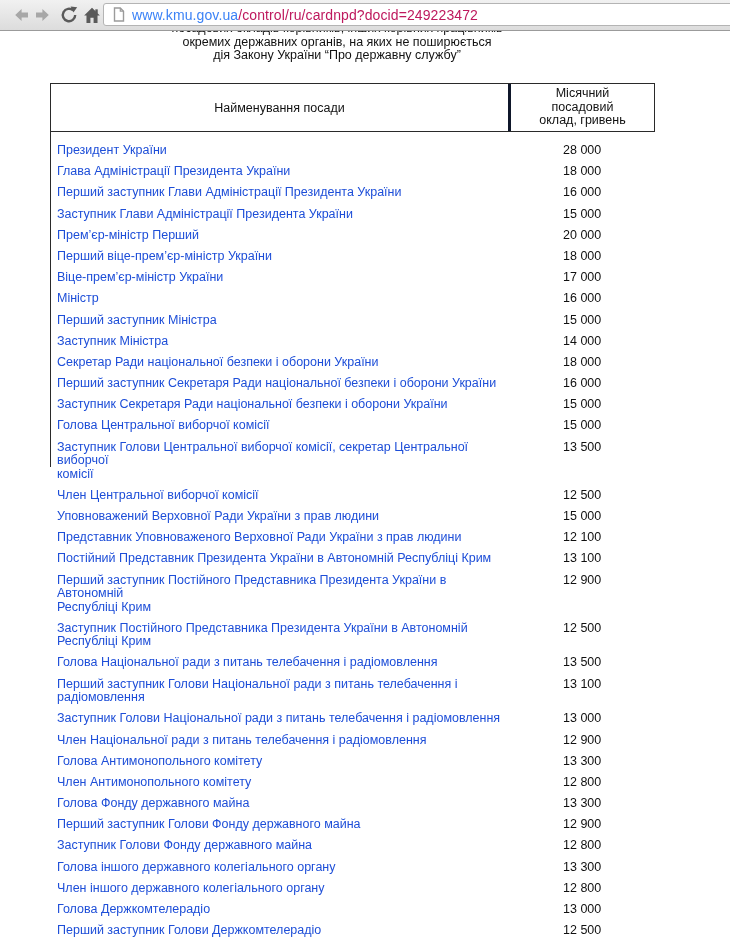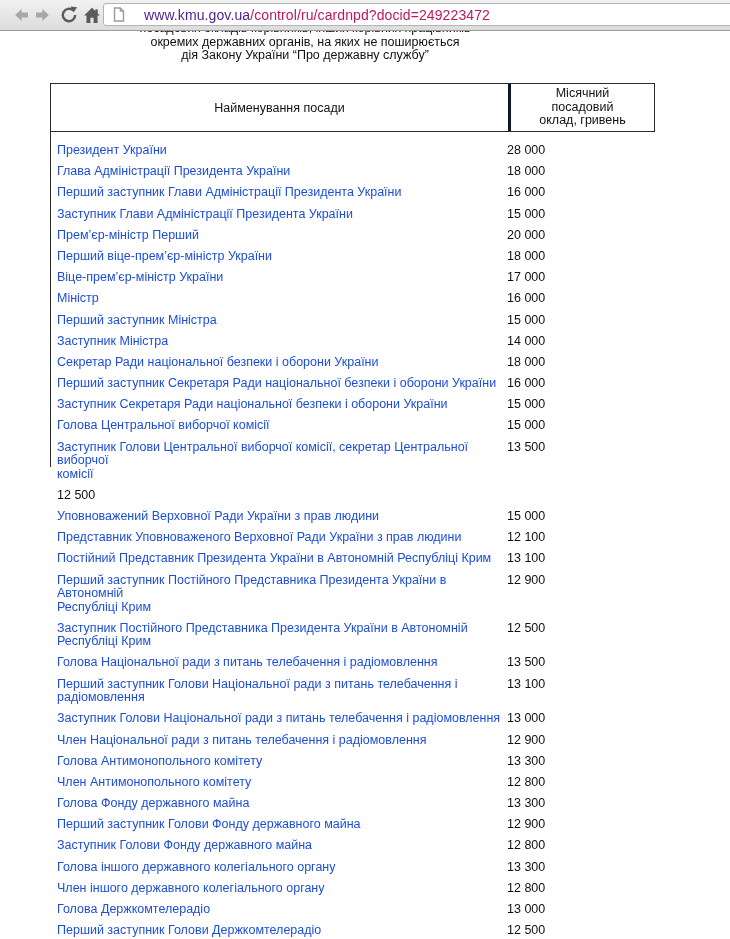--- a/index.html
+++ b/index.html
@@ -25,27 +25,27 @@
   .nav-refresh { left:58px; }
   .nav-home    { left:81px; }
   .url-bar {
     position:absolute; left:103px; top:3px; width:632px; height:23px;
     box-sizing:border-box; background:#fff;
     border:1px solid #b4b4b4; border-radius:3px;
     display:flex; align-items:center; padding-left:9px;
   }
   .url-bar svg { margin-right:7px; flex:0 0 auto; }
   .url-text { font-size:14px; white-space:nowrap; letter-spacing:0.1px; }
-  .url-domain { color:#4c1d95;margin-left:12px; }
+  .url-domain { color:#3b82f6; }
   .url-path   { color:#be185d; }
   
   .doc { position:absolute; top:0; left:0; width:730px; height:939px; z-index:1; }
   .doc-title {
-    position:absolute; top:22px; left:0; width:610px;
-    text-align:center; font-size:12.5px; line-height:13.5px; color:#111;
+    position:absolute; top:22px; left:16px; width:610px;
+    text-align:center; font-size:12.5px; line-height:13.5px; color:#111;padding-left:16px;
   }
   .thead {
     position:absolute; left:50px; top:83px; width:605px; height:49px;
     box-sizing:border-box; border:1px solid #2a2a2a; display:flex;
     font-size:12.5px;
   }
   .thead .c1 {
     width:460px; box-sizing:border-box; border-right:3px solid #0f172a;
     display:flex; align-items:center; justify-content:center;
   }
@@ -57,21 +57,21 @@
     position:absolute; left:50px; top:131px; width:1px; height:336px;
     background:#2a2a2a;
   }
   .tbody { position:absolute; left:57px; top:144px; width:616px; }
   .trow { display:flex; align-items:flex-start; margin-bottom:7.7px; }
   .tname {
     width:450px; font-size:12.5px; line-height:13.5px;
     white-space:pre-line; color:#1d4ed8;
   }
   .tvalue {
-    font-size:12.5px; line-height:13.5px;
+    margin-left:56px; font-size:12.5px; line-height:13.5px;
     white-space:nowrap; color:#101010;
   }
 </style>
 </head>
 <body>
 
 <div class="doc">
 
   <div class="doc-title">
     <div>посадових окладів керівників, інших керівних працівників</div>
@@ -160,20 +160,21 @@
         <div class="tvalue">15 000</div>
       </div>
 
       <div class="trow">
         <div class="tname">Заступник Голови Центральної виборчої комісії, секретар Центральної виборчої
 комісії</div>
         <div class="tvalue">13 500</div>
       </div>
 
       <div class="trow">
+        <div class="tname">Член Центральної виборчої комісії</div>
         <div class="tvalue">12 500</div>
       </div>
 
       <div class="trow">
         <div class="tname">Уповноважений Верховної Ради України з прав людини</div>
         <div class="tvalue">15 000</div>
       </div>
 
       <div class="trow">
         <div class="tname">Представник Уповноваженого Верховної Ради України з прав людини</div>

